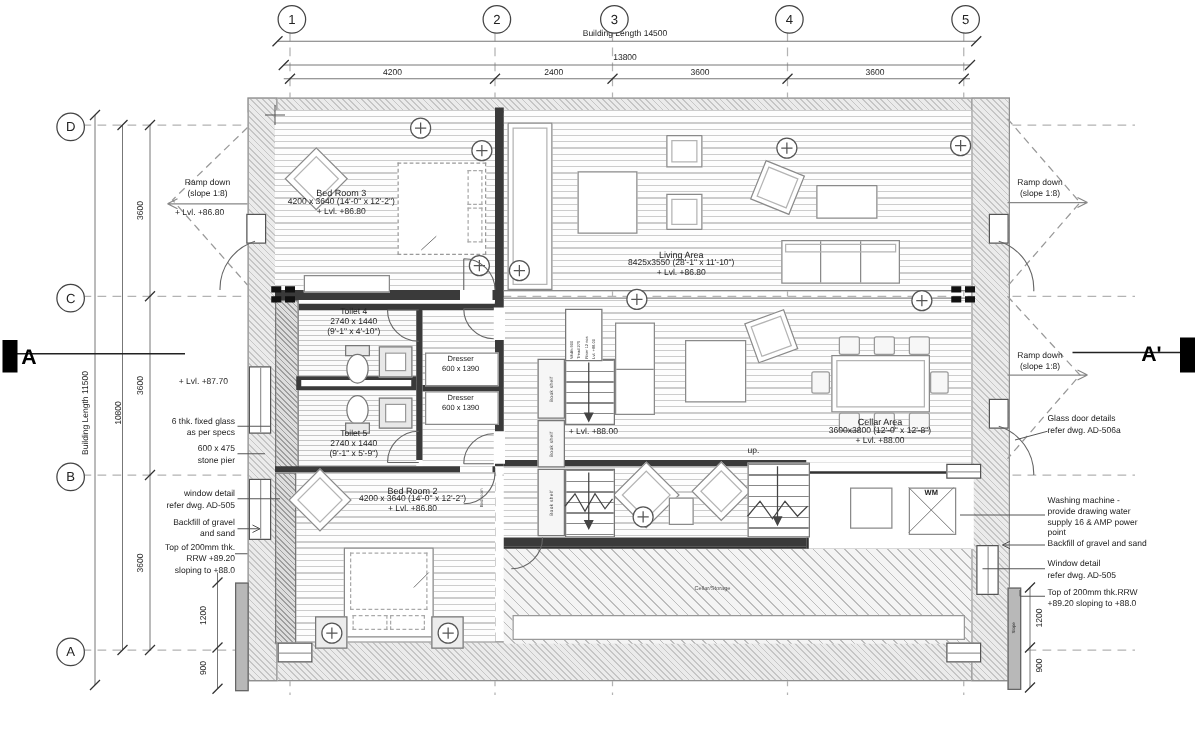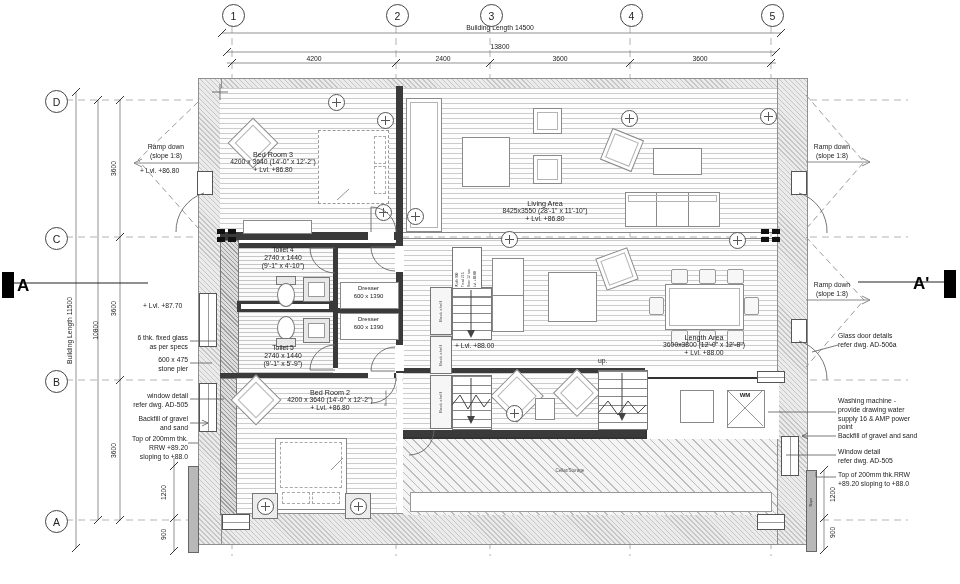--- a/index.html
+++ b/index.html
@@ -291,21 +291,21 @@
   <div class="t c" style="left:233px;top:246px;width:100px">Toilet 4</div>
   <div class="t c" style="left:233px;top:254px;width:100px">2740 x 1440</div>
   <div class="t c" style="left:233px;top:262px;width:100px">(9'-1" x 4'-10")</div>
   <div class="t c" style="left:233px;top:344px;width:100px">Toilet 5</div>
   <div class="t c" style="left:233px;top:352px;width:100px">2740 x 1440</div>
   <div class="t c" style="left:233px;top:360px;width:100px">(9'-1" x 5'-9")</div>
   <div class="t c" style="left:340px;top:285px;width:57px;font-size:6px">Dresser</div>
   <div class="t c" style="left:340px;top:293px;width:57px;font-size:6px">600 x 1390</div>
   <div class="t c" style="left:340px;top:316px;width:57px;font-size:6px">Dresser</div>
   <div class="t c" style="left:340px;top:324px;width:57px;font-size:6px">600 x 1390</div>
-  <div class="t c big" style="left:634px;top:333px;width:140px">Length Area</div>
+  <div class="t c big" style="left:634px;top:333px;width:140px">Cellar Area</div>
   <div class="t c" style="left:634px;top:341px;width:140px">3600x3800 (12'-0" x 12'-8")</div>
   <div class="t c lvl" style="left:634px;top:349px;width:140px">Lvl. +88.00</div>
   <div class="t c big" style="left:260px;top:388px;width:140px">Bed Room 2</div>
   <div class="t c" style="left:260px;top:396px;width:140px">4200 x 3640 (14'-0" x 12'-2")</div>
   <div class="t c lvl" style="left:260px;top:404px;width:140px">Lvl. +86.80</div>
   <div class="t lvl" style="left:455px;top:342px;width:70px">Lvl. +88.00</div>
   <div class="t c tinylabel" style="left:530px;top:468px;width:80px">Cellar/Storage</div>
   <div class="t c" style="left:727px;top:392px;width:36px;font-size:6px;font-weight:bold">WM</div>
   <div class="t" style="left:598px;top:357px;width:20px">up.</div>
   <div class="t c rot" style="left:366px;top:396px;width:40px;font-size:3.5px;color:#555">Bed room</div>

